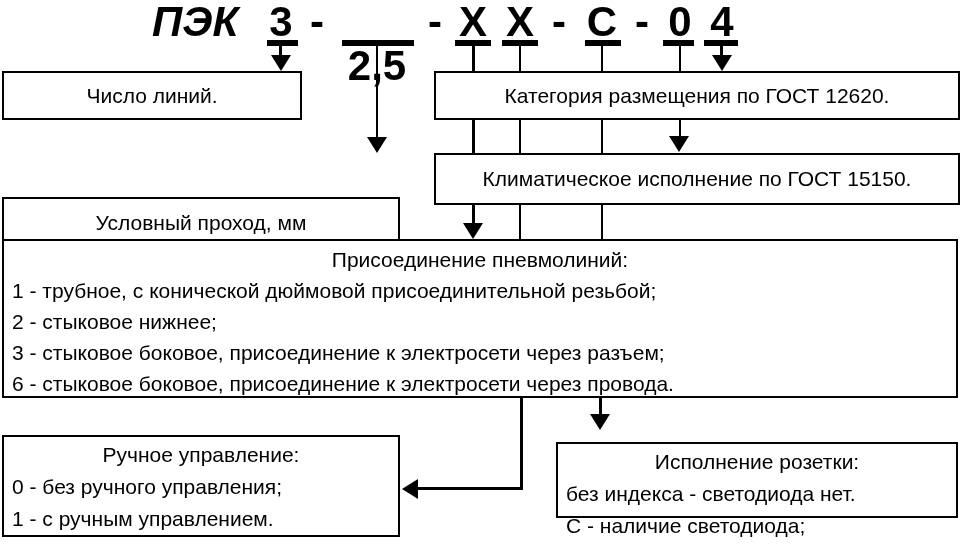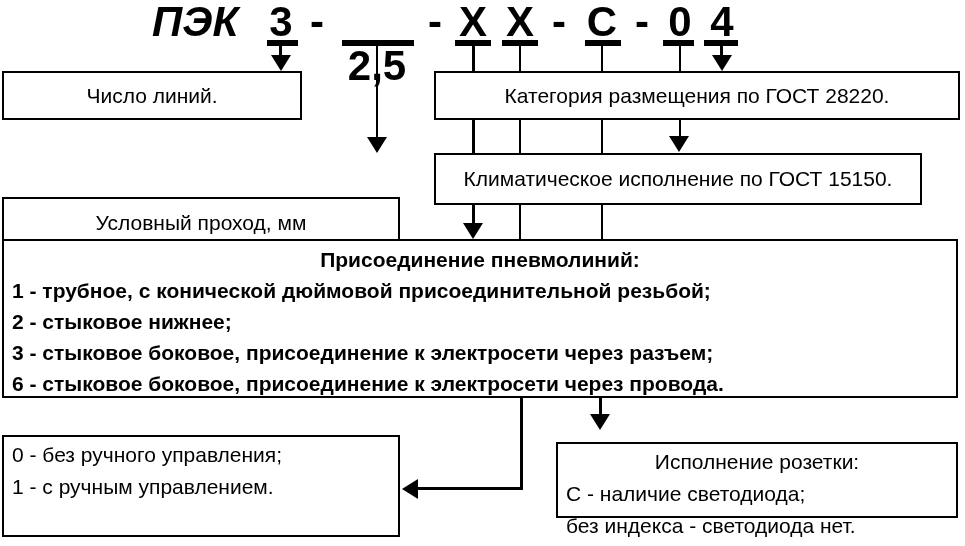--- a/index.html
+++ b/index.html
@@ -26,21 +26,21 @@
       border-top:10px solid transparent;border-bottom:10px solid transparent;
       border-right:16px solid #000;}
   
   .bx{
     position:absolute;background:#ffffff;border:2px solid #000;
     box-sizing:border-box;font-size:21px;
   }
   .bx-center{display:flex;align-items:center;justify-content:center;text-align:right;}
   .bt{text-align:center;}
   .bi{text-align:left;padding-left:8px;}
-  .lh-big{line-height:31px;padding-top:3px;font-weight:bold;}
+  .lh-big{line-height:31px;padding-top:3px;}
   .lh-small{line-height:32px;padding-top:2px;}
 </style>
 </head>
 <body>
 
 <div class="stage">
 
   <span class="tok tok-left" style="left:152px;font-style:italic;">ПЭК</span>
   <span class="tok" style="left:281px;">3</span>
   <span class="tok" style="left:317px;">-</span>
@@ -84,43 +84,44 @@
   <div class="ad" style="left:669px;top:136px;"></div>
 
   <div class="vl" style="left:720px;top:46px;width:3px;height:11px;"></div>
   <div class="ad" style="left:712px;top:55px;"></div>
 
   <div class="bx bx-center" style="left:2px;top:71px;width:300px;height:49px;">
     <span>Число линий.</span>
   </div>
 
   <div class="bx bx-center" style="left:434px;top:71px;width:526px;height:49px;">
-    <span>Категория размещения по ГОСТ 28220.</span>
+    <span>Категория размещения по ГОСТ 12620.</span>
   </div>
 
   <div class="bx bx-center" style="left:2px;top:153px;width:398px;height:52px;margin-top:44px;">
     <span>Условный проход, мм</span>
   </div>
 
-  <div class="bx bx-center" style="left:434px;top:153px;width:488px;height:52px;">
+  <div class="bx bx-center" style="left:434px;top:153px;width:526px;height:52px;">
     <span>Климатическое исполнение по ГОСТ 15150.</span>
   </div>
 
   <div class="bx lh-big" style="left:2px;top:239px;width:956px;height:159px;">
     <div class="bt">Присоединение пневмолиний:</div>
     <div class="bi">1 - трубное, с конической дюймовой присоединительной резьбой;</div>
     <div class="bi">2 - стыковое нижнее;</div>
     <div class="bi">3 - стыковое боковое, присоединение к электросети через разъем;</div>
     <div class="bi">6 - стыковое боковое, присоединение к электросети через провода.</div>
   </div>
 
   <div class="bx lh-small" style="left:2px;top:435px;width:398px;height:102px;">
+    <div class="bt">Ручное управление:</div>
     <div class="bi">0 - без ручного управления;</div>
     <div class="bi">1 - с ручным управлением.</div>
   </div>
 
   <div class="bx lh-small" style="left:556px;top:442px;width:402px;height:76px;">
     <div class="bt">Исполнение розетки:</div>
+    <div class="bi">без индекса - светодиода нет.</div>
     <div class="bi">С - наличие светодиода;</div>
-    <div class="bi">без индекса - светодиода нет.</div>
   </div>
 
 </div>
 
 </body></html>

